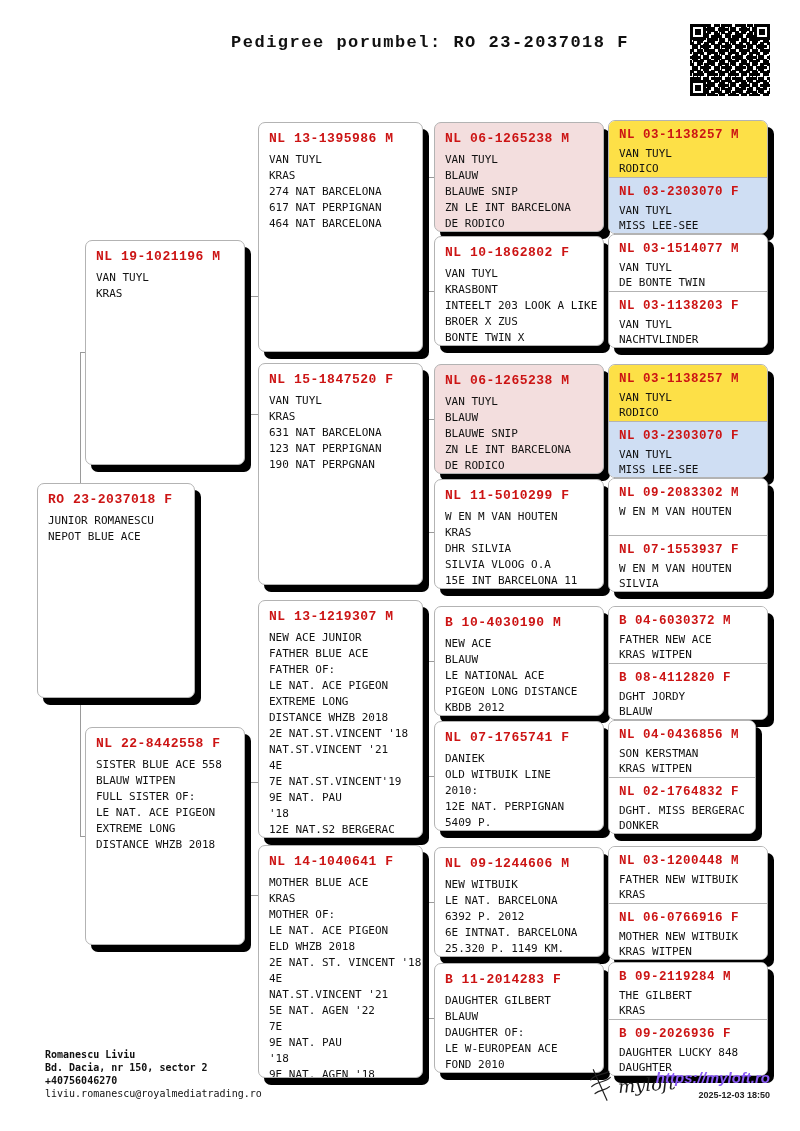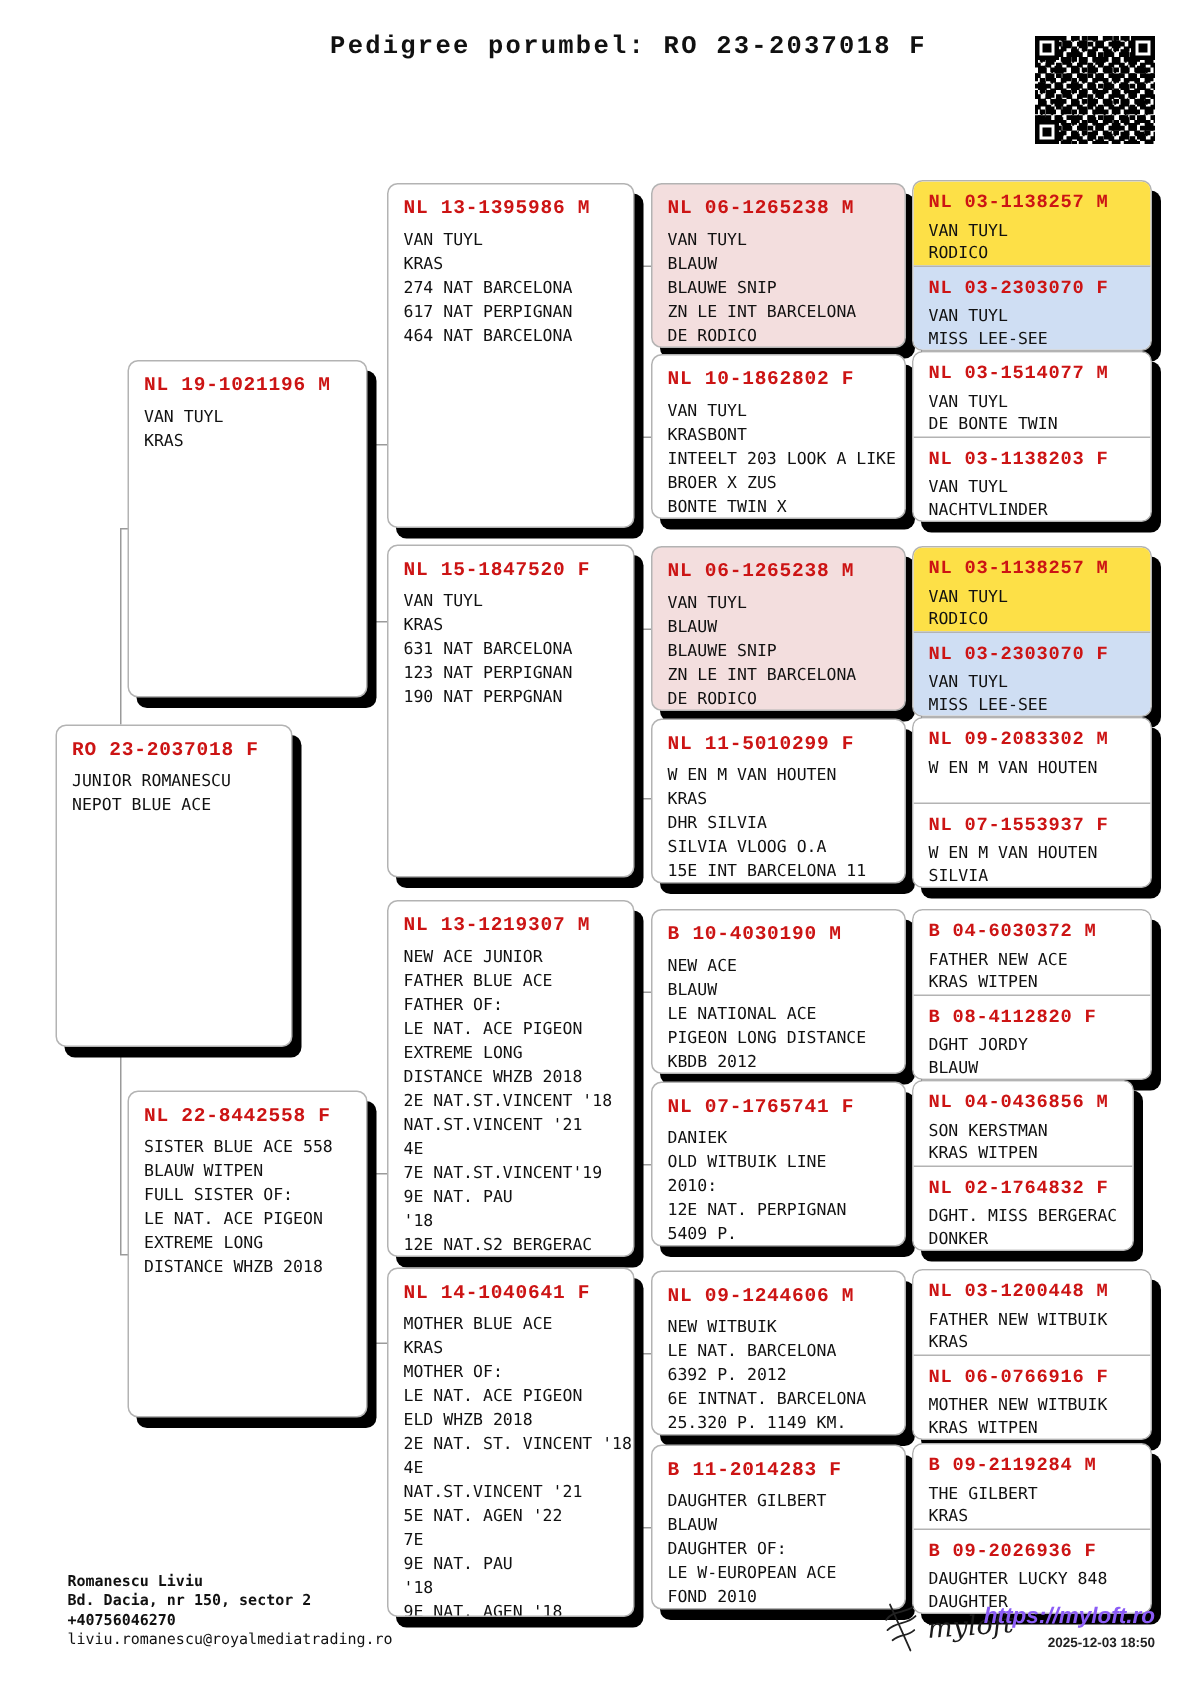--- a/index.html
+++ b/index.html
@@ -1,18 +1,18 @@
 <!DOCTYPE html>
 <html><head>
 <meta charset="utf-8">
 <style>
   html,body{margin:0;padding:0;background:#fff;}
   .sheet{position:relative;width:800px;height:1131px;background:#fff;overflow:hidden;
          font-family:"DejaVu Sans Mono",monospace;}
-  .title{position:absolute;left:185px;top:18px;width:460px;margin:4px;text-align:center;
+  .title{position:absolute;left:185px;top:18px;width:460px;margin:15px;text-align:center;
          font:bold 17px/1.2 "Liberation Mono",monospace;letter-spacing:1.5px;color:#111;}
   
   .qr{position:absolute;left:690px;top:24px;width:80px;height:72px;background:
       repeating-conic-gradient(#000 0% 25%, transparent 0% 50%) 0px 0px/7px 7px,
       repeating-conic-gradient(#000 0% 25%, #fff 0% 50%) 2px 3px/11px 11px;}
   .fp{position:absolute;width:16px;height:16px;border:3px solid #000;background:#fff;box-sizing:border-box;}
   .fp::after{content:"";position:absolute;inset:2px;background:#000;}
   .fp.tl{top:0;left:0}.fp.tr{top:0;right:0}.fp.bl{bottom:0;left:0}
   
   .box{position:absolute;background:#fff;border:1px solid #b3b3b3;border-radius:7px;

